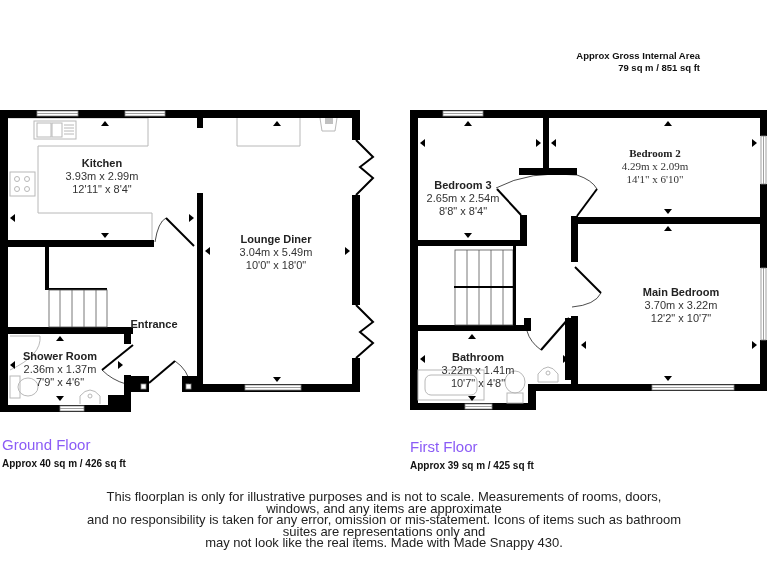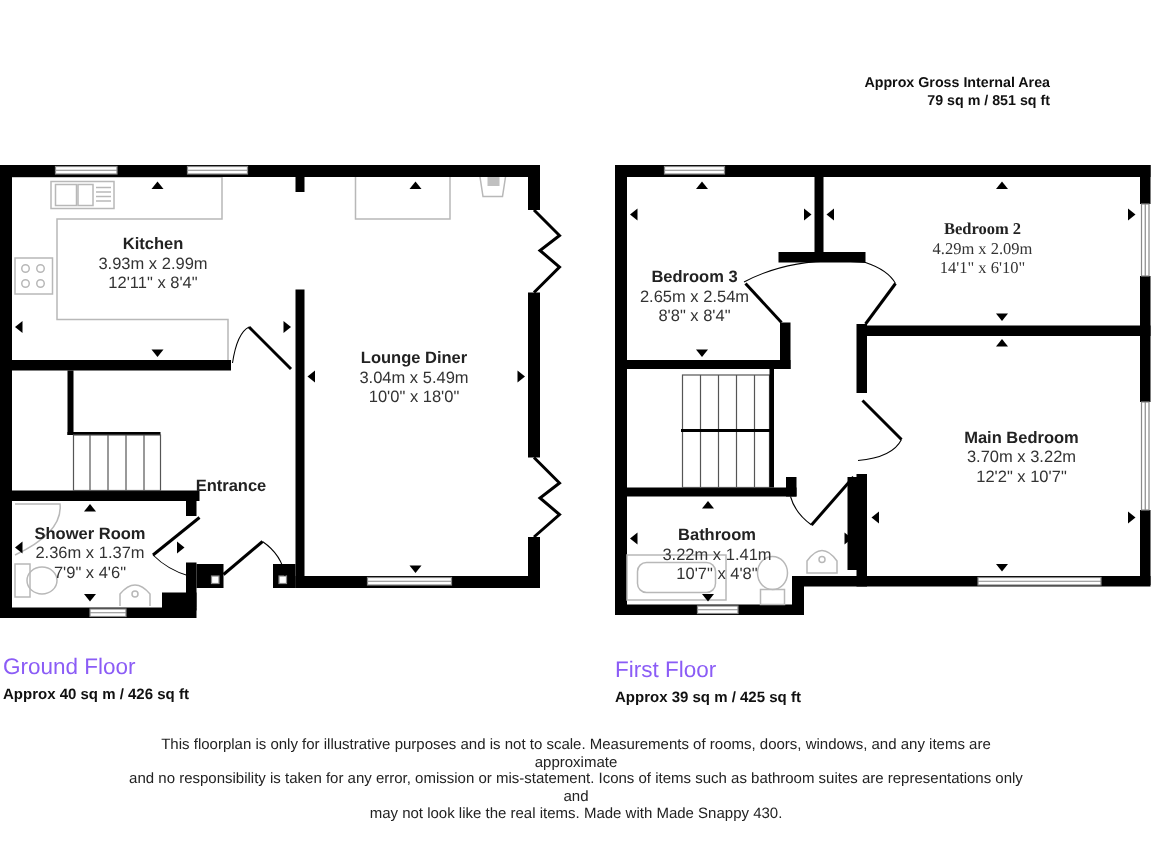--- a/index.html
+++ b/index.html
@@ -1,21 +1,21 @@
 <!DOCTYPE html>
 <html><head>
 <meta charset="utf-8">
 <style>
   html, body { margin: 0; padding: 0; background: #ffffff; }
   body { width: 768px; height: 576px; position: relative; overflow: hidden; font-family: "Liberation Sans", sans-serif; color: #111; }
   .gia { position: absolute; top: 50px; left: 0; width: 700px; text-align: right; font-weight: bold; font-size: 9.5px; line-height: 12px; color: #111; }
   .plan { position: absolute; left: 0; top: 0; }
   .floor-title { position: absolute; font-size: 15px; color: #8b5cf6; }
   .floor-area { position: absolute; font-size: 10px; font-weight: bold; color: #111; }
-  .disclaimer { position: absolute; top: 491px; left: 80px; width: 608px; text-align: center; font-size: 10px; line-height: 11.5px; color: #222; }
+  .disclaimer { position: absolute; top: 491px; left: 80px; width: 608px; text-align: center; font-size: 13px; line-height: 11.5px; color: #222; }
   .room-label { position: absolute; text-align: center; font-size: 11px; line-height: 13px; color: #333; transform: translateX(-50%); white-space: nowrap; }
   .room-label .rname { font-weight: bold; color: #222; }
 </style>
 </head>
 <body>
 
 <div class="gia">
   <div>Approx Gross Internal Area</div>
   <div>79 sq m / 851 sq ft</div>
 </div>

